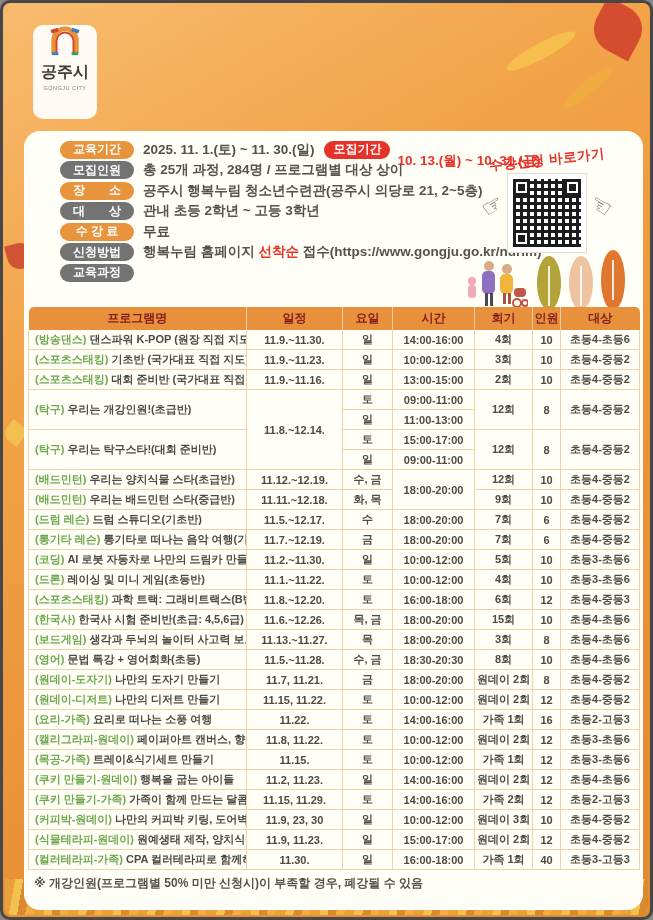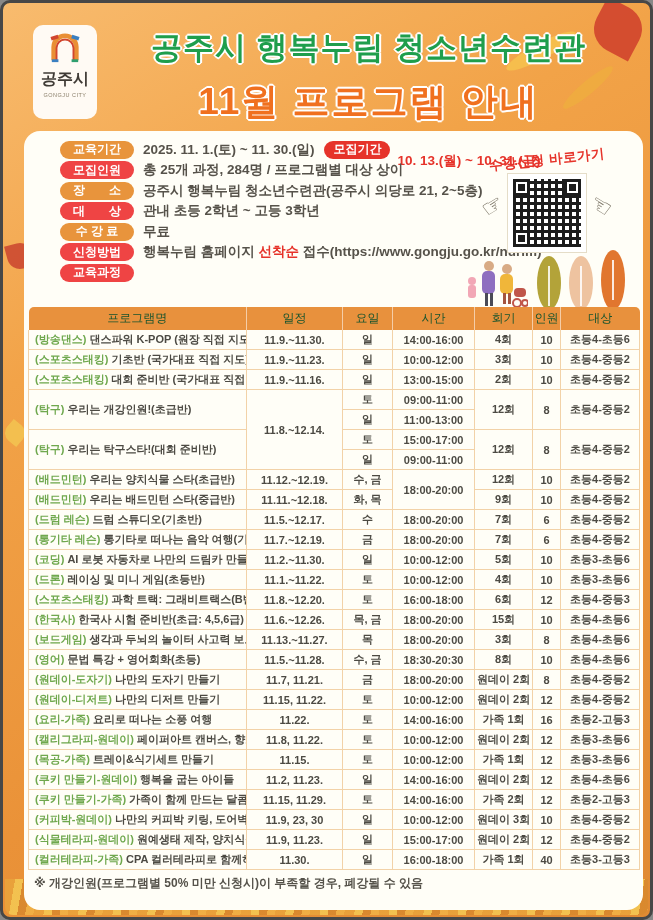--- a/index.html
+++ b/index.html
@@ -13,36 +13,36 @@
   
   .leaf1{position:absolute;right:8px;top:2px;width:48px;height:48px;background:#d1452e;border-radius:0 50% 0 50%;transform:rotate(28deg);opacity:.92;}
   .leaf2{position:absolute;right:70px;top:40px;width:78px;height:16px;background:#f6c44e;border-radius:50%;transform:rotate(-28deg);opacity:.8;}
   .leaf3{position:absolute;right:30px;top:78px;width:64px;height:13px;background:#efae3f;border-radius:50%;transform:rotate(-40deg);opacity:.8;}
   .leaf4{position:absolute;left:4px;top:240px;width:26px;height:26px;background:#c9432f;border-radius:0 50% 0 50%;transform:rotate(-15deg);opacity:.85;}
   .leaf5{position:absolute;left:2px;top:420px;width:20px;height:20px;background:#f3c451;border-radius:0 50% 0 50%;transform:rotate(40deg);opacity:.85;}
   .bottom-deco{position:absolute;left:2px;right:2px;bottom:2px;height:36px;border-radius:0 0 8px 8px;
     background:repeating-linear-gradient(100deg,#e9a23b 0 10px,#f3c451 10px 18px,#d9892e 18px 26px,#f0b045 26px 34px);opacity:.95;}
   
   .logo-box{position:absolute;left:30px;top:22px;width:64px;height:94px;background:rgba(255,255,255,.93);
-    border-radius:10px;text-align:center;padding-top:7px;box-sizing:border-box;}
+    border-radius:10px;text-align:center;box-sizing:border-box;}
   .logo-kr{font-size:16px;font-weight:bold;color:#3f3a35;margin-top:1px;}
   .logo-en{font-size:5.5px;color:#8a7f6a;letter-spacing:.5px;margin-top:2px;}
   .titles{position:absolute;left:100px;right:16px;top:24px;text-align:center;}
   .outline{text-shadow:-2px 0 #fff,2px 0 #fff,0 -2px #fff,0 2px #fff,-1px -1px #fff,1px -1px #fff,-1px 1px #fff,1px 1px #fff;}
   .title1{font-size:31px;font-weight:bold;color:#1f9e4c;letter-spacing:1px;}
   .title2{font-size:37px;font-weight:bold;color:#f0701f;letter-spacing:2px;margin-top:8px;}
   
   .panel{position:absolute;left:21px;top:128px;width:619px;height:779px;background:#fffef7;border-radius:16px;}
   
   .info{position:absolute;left:12px;top:9px;right:10px;}
   .info-row{height:19px;margin-bottom:1.5px;white-space:nowrap;display:flex;align-items:center;}
   .pill{display:inline-flex;justify-content:center;align-items:center;flex:0 0 auto;
     width:74px;height:18px;border-radius:10px;color:#fff;font-size:12px;font-weight:bold;margin-right:9px;margin-left:24px;}
   .p-orange{background:#e8943c;}
-  .p-green{background:#ef4444;}
+  .p-green{background:#737373;}
   .p-red{background:#e6332a;width:66px;margin:0 7px 0 10px;}
   .info-text{font-size:13.5px;font-weight:bold;color:#56524a;}
   .t-red{color:#e6332a;margin-top:22px;}
   
   .qr-block{position:absolute;right:12px;top:20px;width:168px;text-align:center;}
   .qr-title{font-size:13.5px;font-weight:bold;color:#e6332a;transform:rotate(-6deg);letter-spacing:.5px;}
   .qr-row{display:flex;justify-content:center;align-items:center;margin-top:4px;}
   .hand{font-size:24px;color:#6b6455;line-height:1;}
   .hand-l{transform:rotate(-32deg);margin-right:3px;margin-top:-14px;}
   .hand-r{transform:rotate(32deg);margin-left:3px;margin-top:-14px;}
@@ -55,21 +55,21 @@
   .qf.tl{left:0;top:0;} .qf.tr{right:0;top:0;} .qf.bl{left:0;bottom:0;}
   
   .family{position:absolute;left:438px;top:126px;}
   .trees{position:absolute;right:18px;top:119px;display:flex;align-items:flex-end;}
   .tree{position:relative;width:24px;height:54px;border-radius:50%;margin-left:8px;}
   .tree .trunk{position:absolute;left:11px;top:10px;width:2px;height:40px;background:rgba(255,255,255,.85);}
   .tree1{background:#b3a339;} .tree2{background:#eec3a0;} .tree3{background:#e1762f;height:60px;}
   
   .table-wrap{position:absolute;left:4px;top:176px;width:611px;}
   table{width:611px;border-collapse:collapse;table-layout:fixed;}
-  th{background:#e8913d;color:#14532d;font-size:12px;font-weight:normal;height:21px;border-left:1px solid rgba(255,255,255,.55);}
+  th{background:#e8913d;color:#7f1d1d;font-size:12px;font-weight:bold;height:21px;border-left:1px solid rgba(255,255,255,.55);}
   th:first-child{border-left:none;border-radius:5px 0 0 0;}
   th:last-child{border-radius:0 5px 0 0;}
   td{border:1px solid #f2d2a8;font-size:11px;height:19px;text-align:center;color:#4c4a43;font-weight:bold;
      padding:0 2px;overflow:hidden;white-space:nowrap;}
   td.c-name{text-align:left;padding-left:6px;}
   .prefix{color:#6fa84e;}
   tbody tr:first-child td{border-top:none;}
   
   .footnote{position:absolute;left:10px;top:744px;font-size:12px;font-weight:bold;color:#55524a;}
 </style>
@@ -89,24 +89,20 @@
     <svg width="38" height="32" viewBox="0 0 40 34">
       <path d="M8 30 V16 a12 12 0 0 1 24 0 V30" fill="none" stroke="#e98f35" stroke-width="5"></path>
       <path d="M11 30 V17 a9 9 0 0 1 18 0 V30" fill="none" stroke="#d1452e" stroke-width="2"></path>
       <rect x="5" y="4" width="8" height="4" fill="#d1452e" transform="rotate(-18 9 6)"></rect>
       <rect x="27" y="4" width="8" height="4" fill="#3a7fc1" transform="rotate(18 31 6)"></rect>
       <rect x="6" y="29" width="7" height="3" fill="#3a7fc1"></rect>
       <rect x="27" y="29" width="7" height="3" fill="#2e9e6f"></rect>
     </svg>
     <div class="logo-kr">공주시</div>
     <div class="logo-en">GONGJU CITY</div>
-  </div>
-  <div class="titles">
-    <div class="title1 outline">공주시 행복누림 청소년수련관</div>
-    <div class="title2 outline">11월 프로그램 안내</div>
   </div>
 
   <div class="panel">
 
     <div class="info">
       <div class="info-row">
         <span class="pill p-orange">교육기간</span>
         <span class="info-text">2025. 11. 1.(토) ~ 11. 30.(일)</span>
         <span class="pill p-red">모집기간</span>
         <span class="info-text t-red">10. 13.(월) ~ 10. 31.(금)</span>

